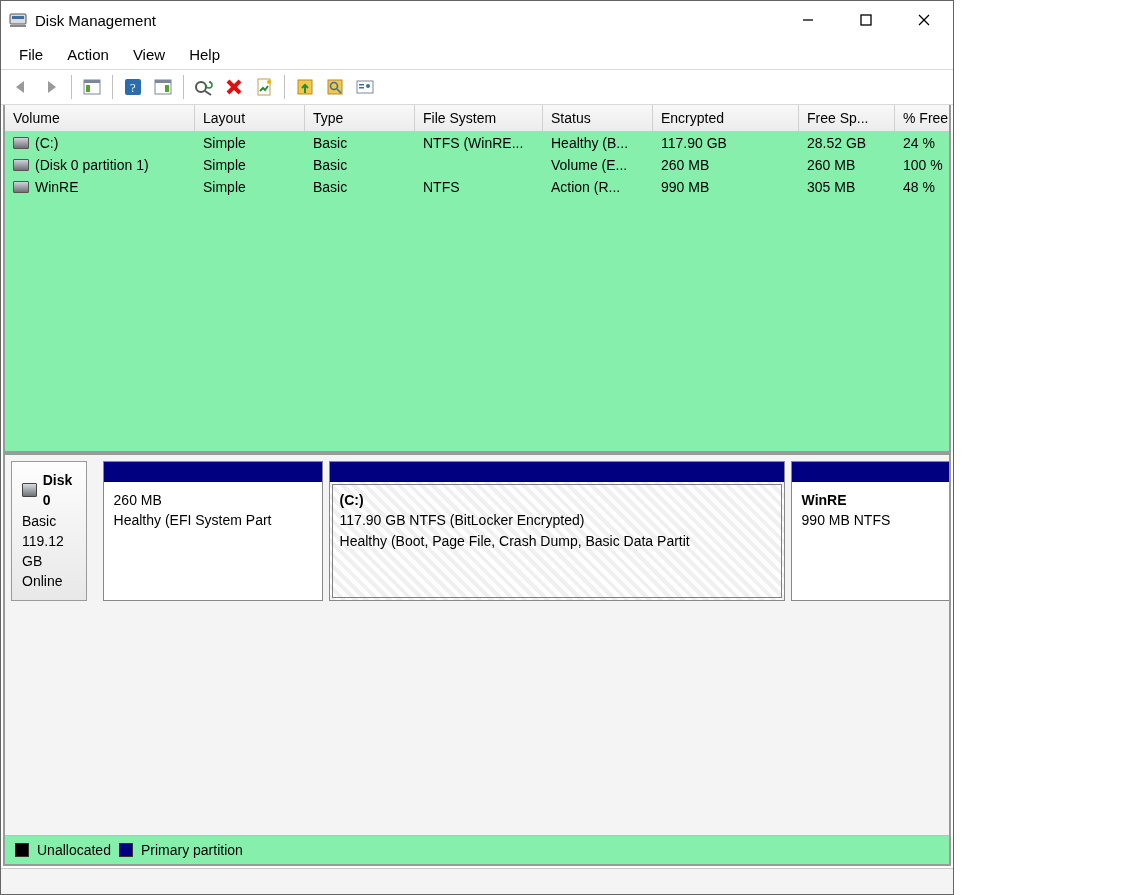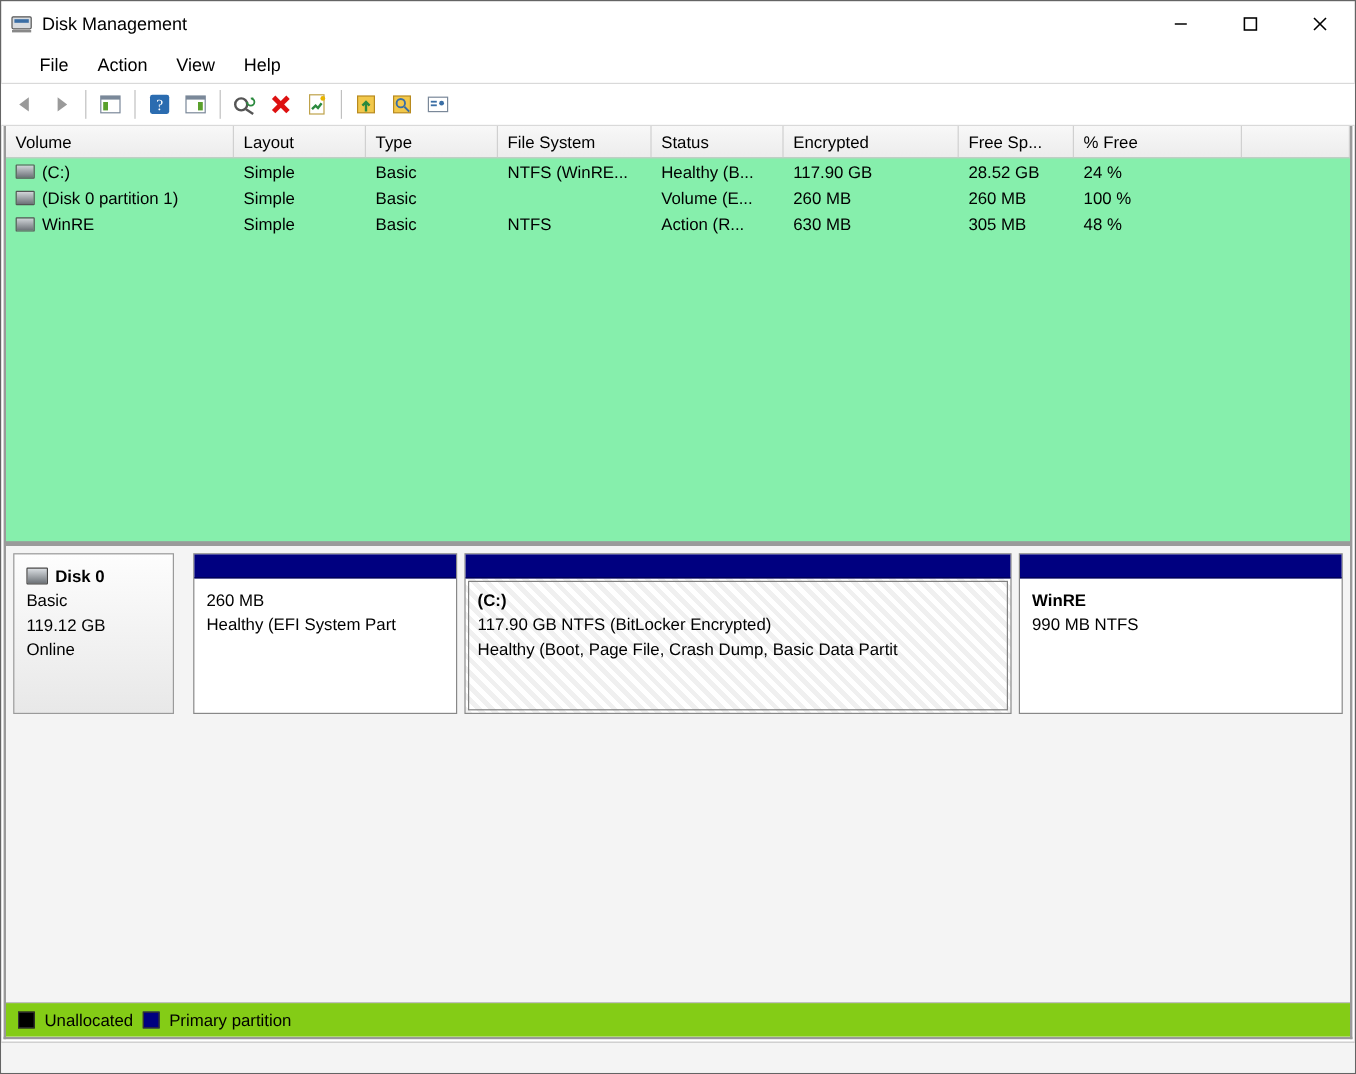--- a/index.html
+++ b/index.html
@@ -7,21 +7,21 @@
     margin: 0; padding: 0;
     font-family: "Segoe UI", Tahoma, sans-serif;
     font-size: 14px;
     color: #000;
     background: #fff;
     width: 1130px;
     height: 895px;
     overflow: hidden;
   }
   .window {
-    width: 1130px;
+    width: 954px;
     height: 895px;
     border: 1px solid #646464;
     display: flex;
     flex-direction: column;
     background: #fff;
   }
 
   
   .titlebar {
     height: 38px;
@@ -43,21 +43,21 @@
     font-size: 14px;
     color:#000;
   }
   .caption-btn svg { display:block; }
 
   
   .menubar {
     height: 30px;
     display: flex;
     align-items: center;
-    padding: 0 20px;
+    padding: 0 6px;
     font-size: 15px;
   }
   .menu-item {
     padding: 4px 12px;
   }
 
   
   .toolbar {
     height: 36px;
     border-top: 1px solid #d9d9d9;
@@ -192,21 +192,21 @@
   .partition.selected .pbody{
     outline:1px solid #808080;
     outline-offset:-3px;
     background-image:
       repeating-linear-gradient(45deg, rgba(0,0,0,0.06) 0 4px, transparent 4px 8px);
   }
 
   
   .legend {
     border-top:1px solid #c0c0c0;
-    background:#84cc16;
+    background:#86efac;
     padding:6px 10px;
     font-size:14px;
     display:flex;
     align-items:center;
     gap:8px;
   }
   .swatch {
     width:14px;height:14px;display:inline-block;border:1px solid #333;
   }
   .swatch.black{background:#000;}
@@ -384,21 +384,21 @@
           </div>
           <div class="vrow">
             <div class="cell first">
               <span class="vol-icon"></span>
               <span>WinRE</span>
             </div>
             <div class="cell">Simple</div>
             <div class="cell">Basic</div>
             <div class="cell">NTFS</div>
             <div class="cell">Action (R...</div>
-            <div class="cell">630 MB</div>
+            <div class="cell">990 MB</div>
             <div class="cell">305 MB</div>
             <div class="cell">48 %</div>
             <div class="cell"></div>
           </div>
         </div>
     </div>
 
     <div class="graphical">
       <div id="disks">
           <div class="disk-row">

